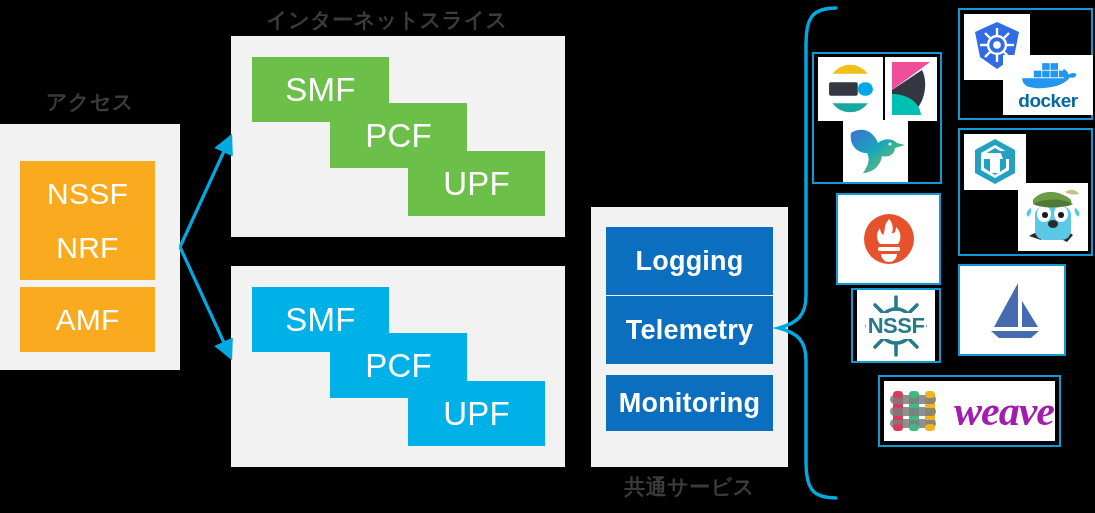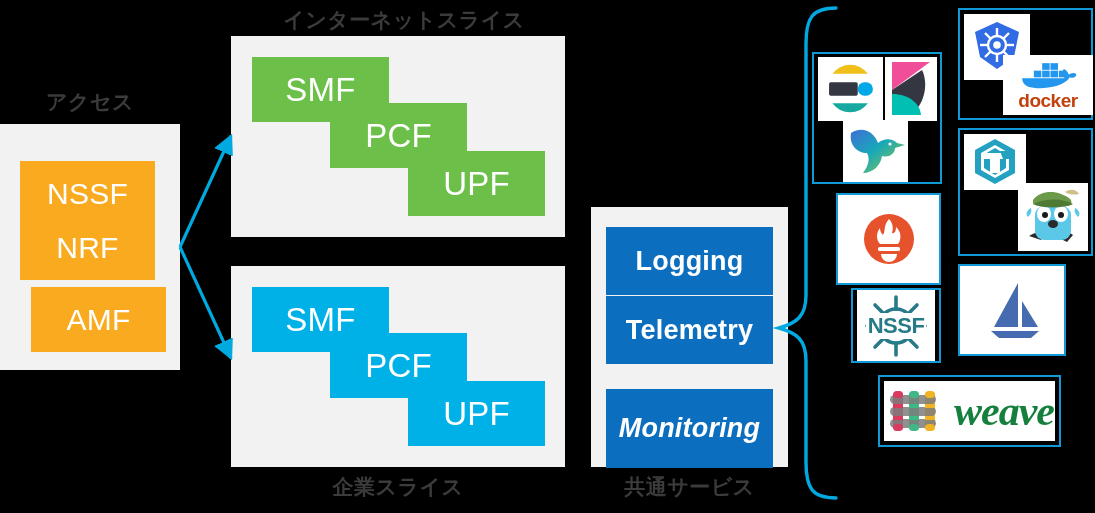--- a/index.html
+++ b/index.html
@@ -33,43 +33,42 @@
 <body>
 
 <div class="stage">
 
   <div class="cap" style="left:0;top:88;width:180px;top:88px;">アクセス</div>
 
   <div class="panel" style="left:0px;top:124px;width:180px;height:246px;"></div>
 
   <div class="nf orange" style="left:20px;top:143px;width:135px;height:65px;margin-top:18px;">NSSF</div>
   <div class="nf orange" style="left:20px;top:215px;width:135px;height:65px;">NRF</div>
-  <div class="nf orange" style="left:31px;top:287px;width:135px;height:65px;">AMF</div>
-
-  <div class="cap" style="left:237px;top:6px;width:334px;">インターネットスライス</div>
+  <div class="nf orange" style="left:20px;top:287px;width:135px;height:65px;">AMF</div>
+
+  <div class="cap" style="left:220px;top:6px;width:334px;">インターネットスライス</div>
 
   <div class="panel" style="left:231px;top:36px;width:334px;height:201px;"></div>
 
   <div class="nf green" style="left:252px;top:57px;width:137px;height:65px;">SMF</div>
   <div class="nf green" style="left:330px;top:103px;width:137px;height:65px;">PCF</div>
   <div class="nf green" style="left:408px;top:151px;width:137px;height:65px;">UPF</div>
 
   <div class="panel" style="left:231px;top:266px;width:334px;height:201px;"></div>
 
   <div class="nf cyan" style="left:252px;top:287px;width:137px;height:65px;">SMF</div>
   <div class="nf cyan" style="left:330px;top:333px;width:137px;height:65px;">PCF</div>
   <div class="nf cyan" style="left:408px;top:381px;width:137px;height:65px;">UPF</div>
 
-  <div class="cap" style="left:231px;top:473px;width:334px;">企業スライス</div>
 
   <div class="panel" style="left:591px;top:207px;width:197px;height:260px;"></div>
 
   <div class="nf blue" style="left:606px;top:227px;width:167px;height:68px;">Logging</div>
   <div class="nf blue" style="left:606px;top:296px;width:167px;height:68px;">Telemetry</div>
-  <div class="nf blue" style="left:606px;top:389px;width:167px;height:79px;font-style:italic;">Monitoring</div>
+  <div class="nf blue" style="left:606px;top:375px;width:167px;height:56px;">Monitoring</div>
 
   <div class="cap" style="left:591px;top:473px;width:197px;">共通サービス</div>
 
   <svg class="arrows" viewBox="0 0 1095 513">
     <defs>
       <marker id="ah" markerWidth="7" markerHeight="7" refX="5.6" refY="3.2" orient="auto" markerUnits="strokeWidth">
         <path d="M0,0 L6.4,3.2 L0,6.4 z" fill="#00a9e0"></path>
       </marker>
     </defs>
 
@@ -144,21 +143,21 @@
         <rect x="28" y="14" width="9" height="8"></rect>
         <rect x="38" y="14" width="9" height="8"></rect>
         <rect x="28" y="5" width="9" height="8"></rect>
         <rect x="38" y="5" width="9" height="8"></rect>
         <rect x="48" y="14" width="9" height="8"></rect>
         <path d="M4 23 C4 33 14 35 26 35 C46 35 58 28 61 22
                  C66 24 69 21 69 18 C66 16 62 17 60 19
                  C59 15 56 13 54 12 C52 15 52 20 55 23 Z"></path>
       </g>
     </svg>
-    <div class="wordmark" style="color:#c2410c;font-size:19px;letter-spacing:-0.5px;margin-top:1px;">docker</div>
+    <div class="wordmark" style="color:#0369a1;font-size:19px;letter-spacing:-0.5px;margin-top:1px;">docker</div>
   </div>
 
   <div class="logobox" style="left:836px;top:193px;width:105px;height:92px;"></div>
 
   <div class="tile" style="left:838px;top:195px;width:101px;height:88px;">
     <svg width="58" height="58" viewBox="0 0 58 58">
       <circle cx="29" cy="29" r="25" fill="#e6522c"></circle>
       <path d="M29 9 C23 16 26 20 23 25 C20 22 20 18 20 18
                C16 23 16 30 20 34 L38 34 C42 29 41 21 36 17
                C36 22 34 24 32 23 C34 17 32 12 29 9 Z" fill="#ffffff"></path>
@@ -248,16 +247,16 @@
         <rect x="37" y="39" width="10" height="7" rx="4" fill="#f0b323"></rect>
         <rect x="5" y="19" width="10" height="4" fill="#d83b5e"></rect>
         <rect x="21" y="19" width="10" height="4" fill="#3fb884"></rect>
         <rect x="37" y="19" width="10" height="4" fill="#f0b323"></rect>
         <rect x="5" y="31" width="10" height="4" fill="#d83b5e"></rect>
         <rect x="21" y="31" width="10" height="4" fill="#3fb884"></rect>
         <rect x="37" y="31" width="10" height="4" fill="#f0b323"></rect>
       </g>
     </svg>
     <div class="wordmark" style="font-family:'Liberation Serif',serif;font-style:italic;font-weight:700;
-                font-size:42px;color:#15803d;margin-left:14px;letter-spacing:-1px;">weave</div>
+                font-size:42px;color:#a21caf;margin-left:14px;letter-spacing:-1px;">weave</div>
   </div>
 
 </div>
 
 </body></html>

